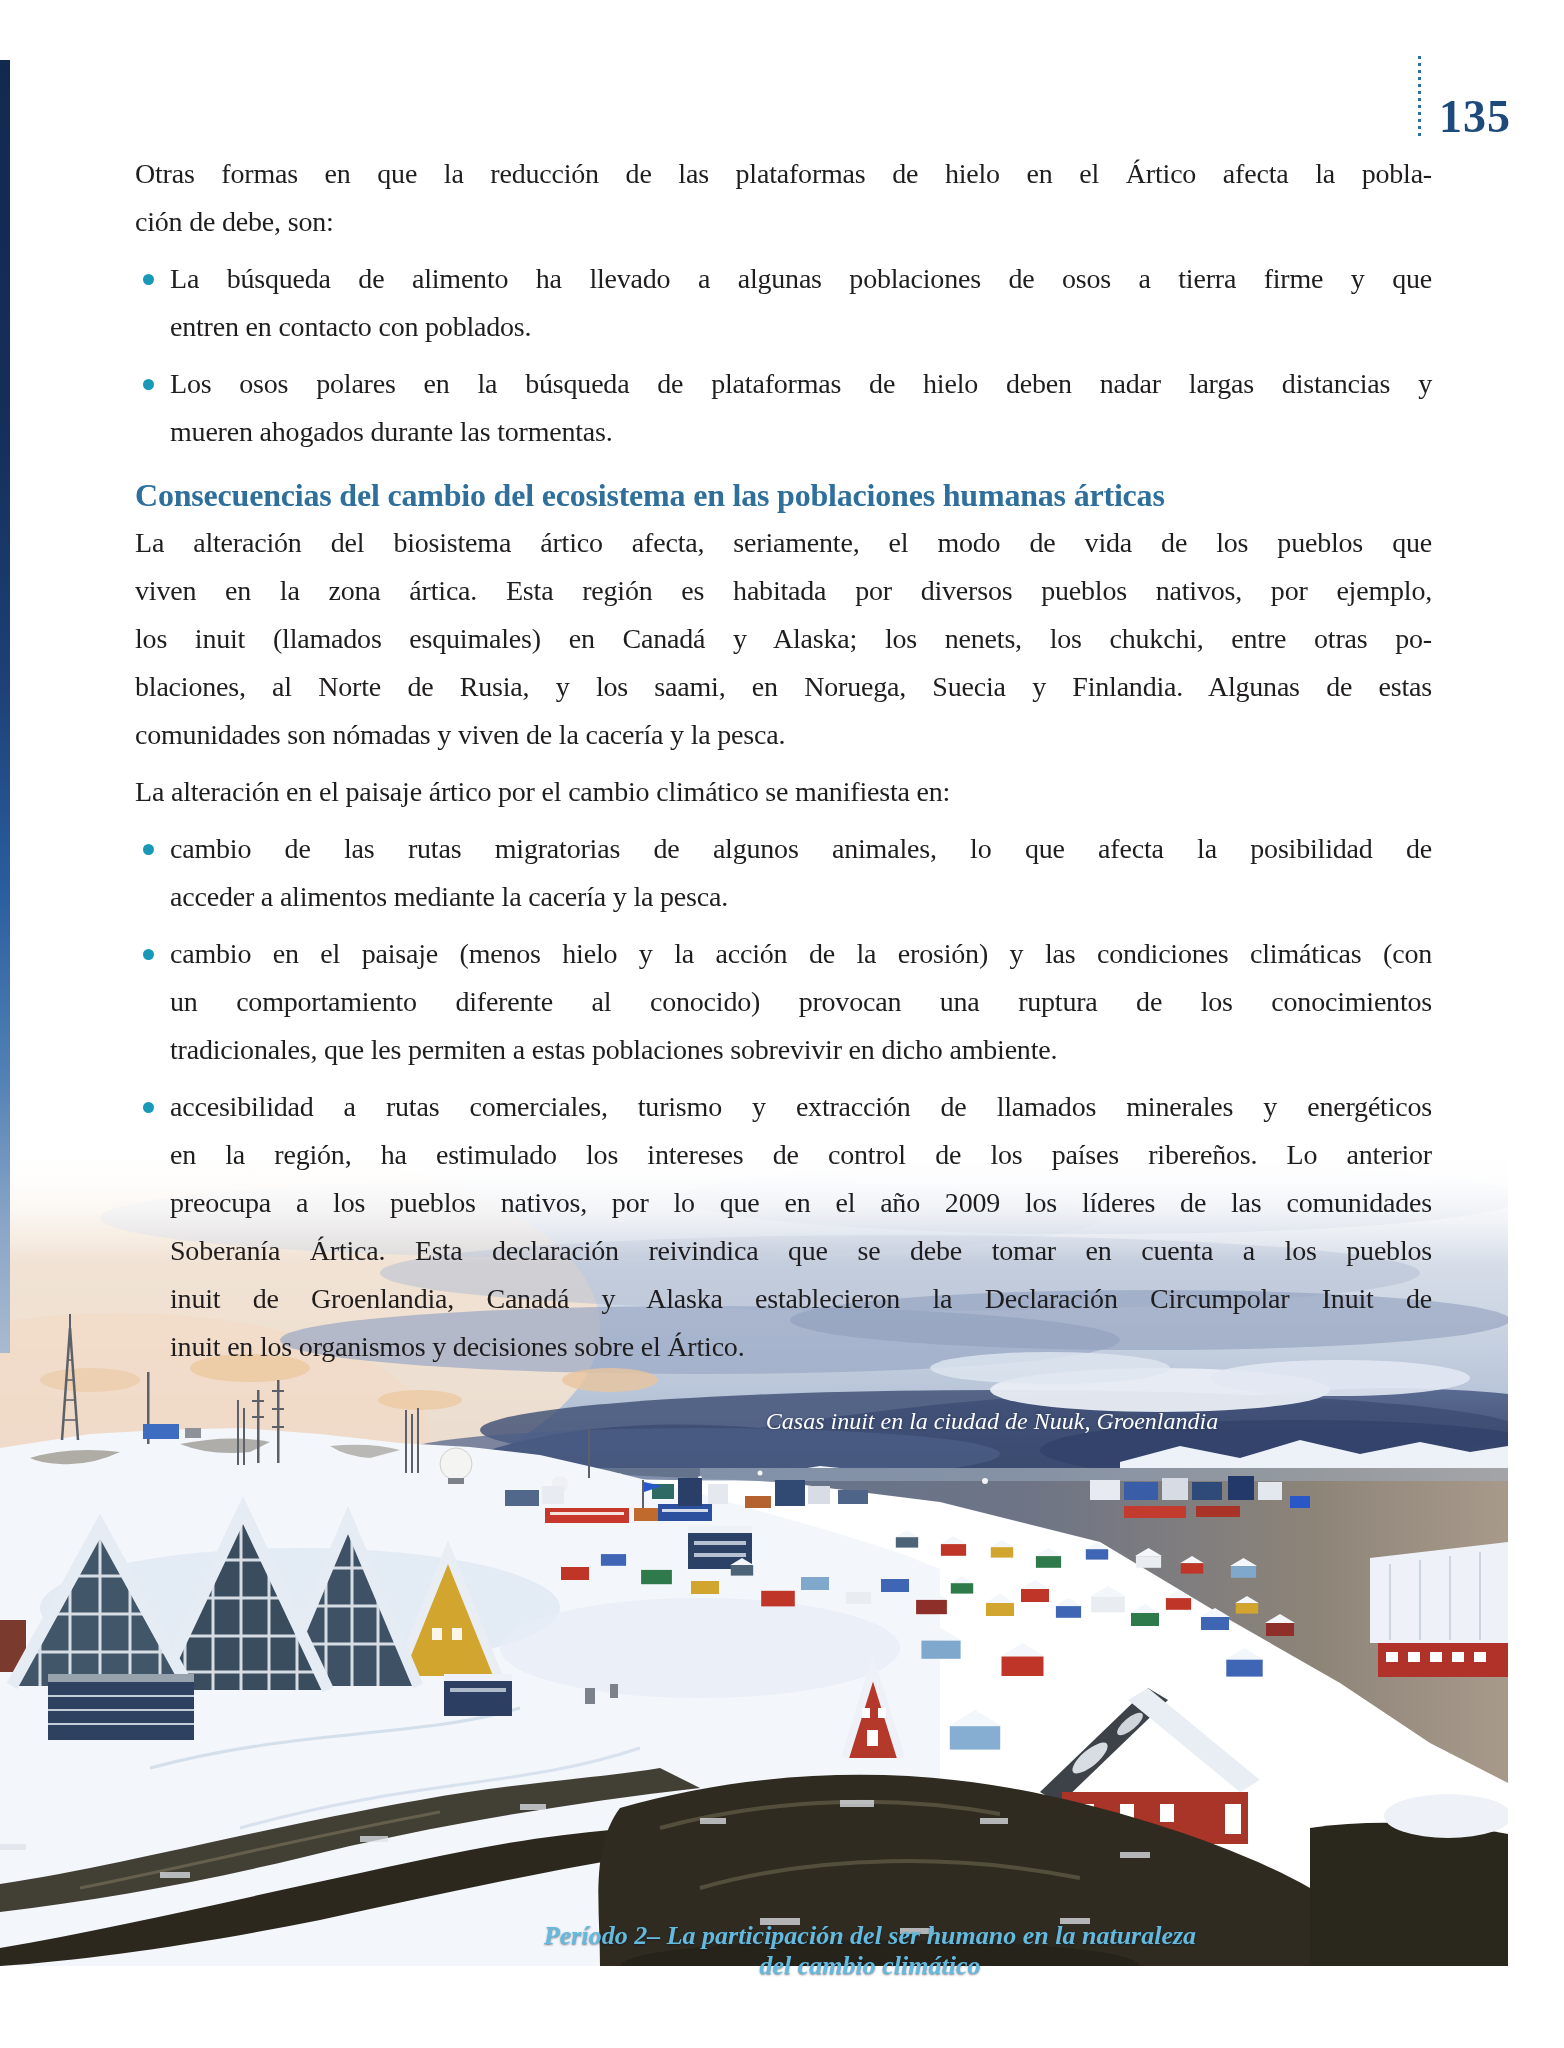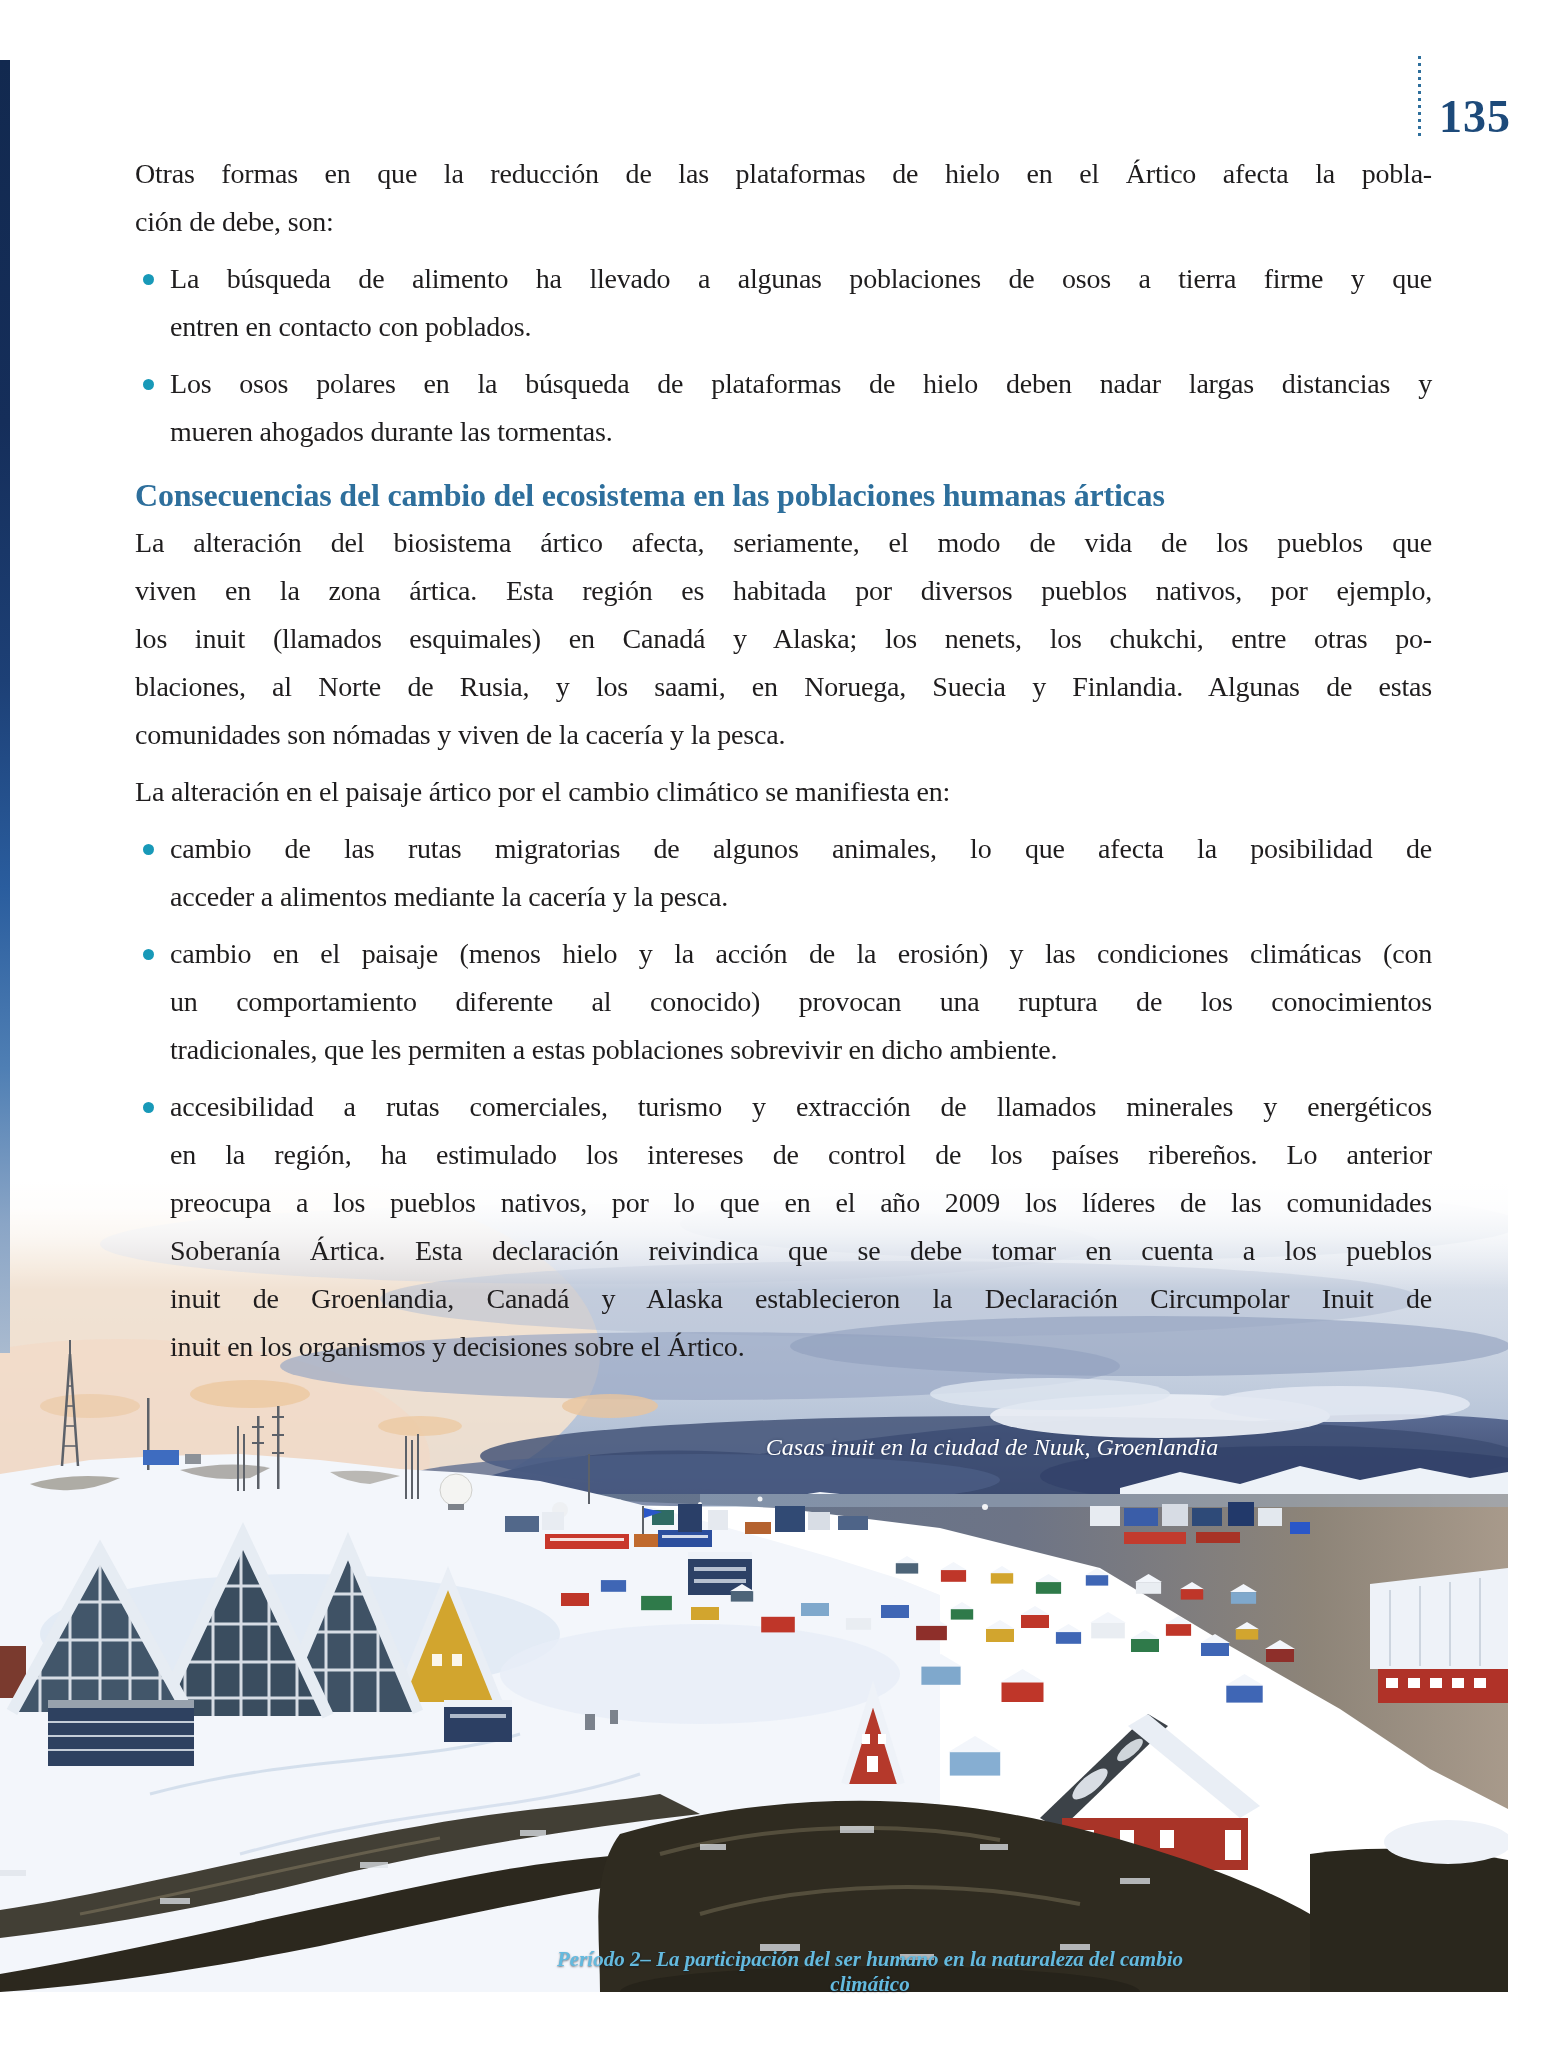--- a/index.html
+++ b/index.html
@@ -19,28 +19,28 @@
   .content{position:absolute;left:135px;top:150px;width:1297px;z-index:5;color:#1f1d1e;font-size:28px;letter-spacing:-0.2px;}
   .block{margin:0 0 9px 0;}
   .block .line{line-height:48px;text-align:justify;text-align-last:justify;white-space:nowrap;}
   .block .line.last{text-align-last:left;}
   .block.heading{margin-top:15px;margin-bottom:0;}
   .block.heading .line{font-weight:bold;font-size:32px;color:#2e6f9c;text-align:left;text-align-last:left;letter-spacing:-0.2px;}
   .block.bullet{position:relative;padding-left:35px;}
   .block.bullet .dot{position:absolute;left:8px;top:19px;width:11px;height:11px;border-radius:50%;background:#1899b8;}
 
   
-  .photo{position:absolute;left:0;top:1154px;width:1420px;height:838px;z-index:1;}
+  .photo{position:absolute;left:0;top:1128px;width:1420px;height:838px;z-index:1;}
   .photo svg{display:block;}
   .fade{position:absolute;left:0;top:0;width:1508px;height:340px;z-index:2;pointer-events:none;
     background:linear-gradient(180deg,#ffffff 0%,#ffffff 8%,rgba(255,255,255,0.92) 16%,rgba(255,255,255,0.72) 24%,rgba(255,255,255,0.42) 31%,rgba(255,255,255,0) 40%);}
   .caption{position:absolute;left:760px;top:280px;width:464px;z-index:3;text-align:center;
     font-style:italic;font-size:24px;color:#ffffff;text-shadow:0 0 3px rgba(20,30,60,.45);}
   .photo-footer{position:absolute;left:540px;top:793px;width:660px;z-index:3;text-align:center;
-    font-style:italic;font-weight:bold;font-size:21px;color:#64bade;text-shadow:0 1px 2px rgba(10,20,40,.55);}
+    font-style:italic;font-weight:bold;font-size:26px;color:#64bade;text-shadow:0 1px 2px rgba(10,20,40,.55);}
 </style>
 </head>
 <body>
 
 <div class="page">
 
   <div class="accent-bar"></div>
 
   <div class="pagenum-wrap">
     <div class="dotline"></div>

